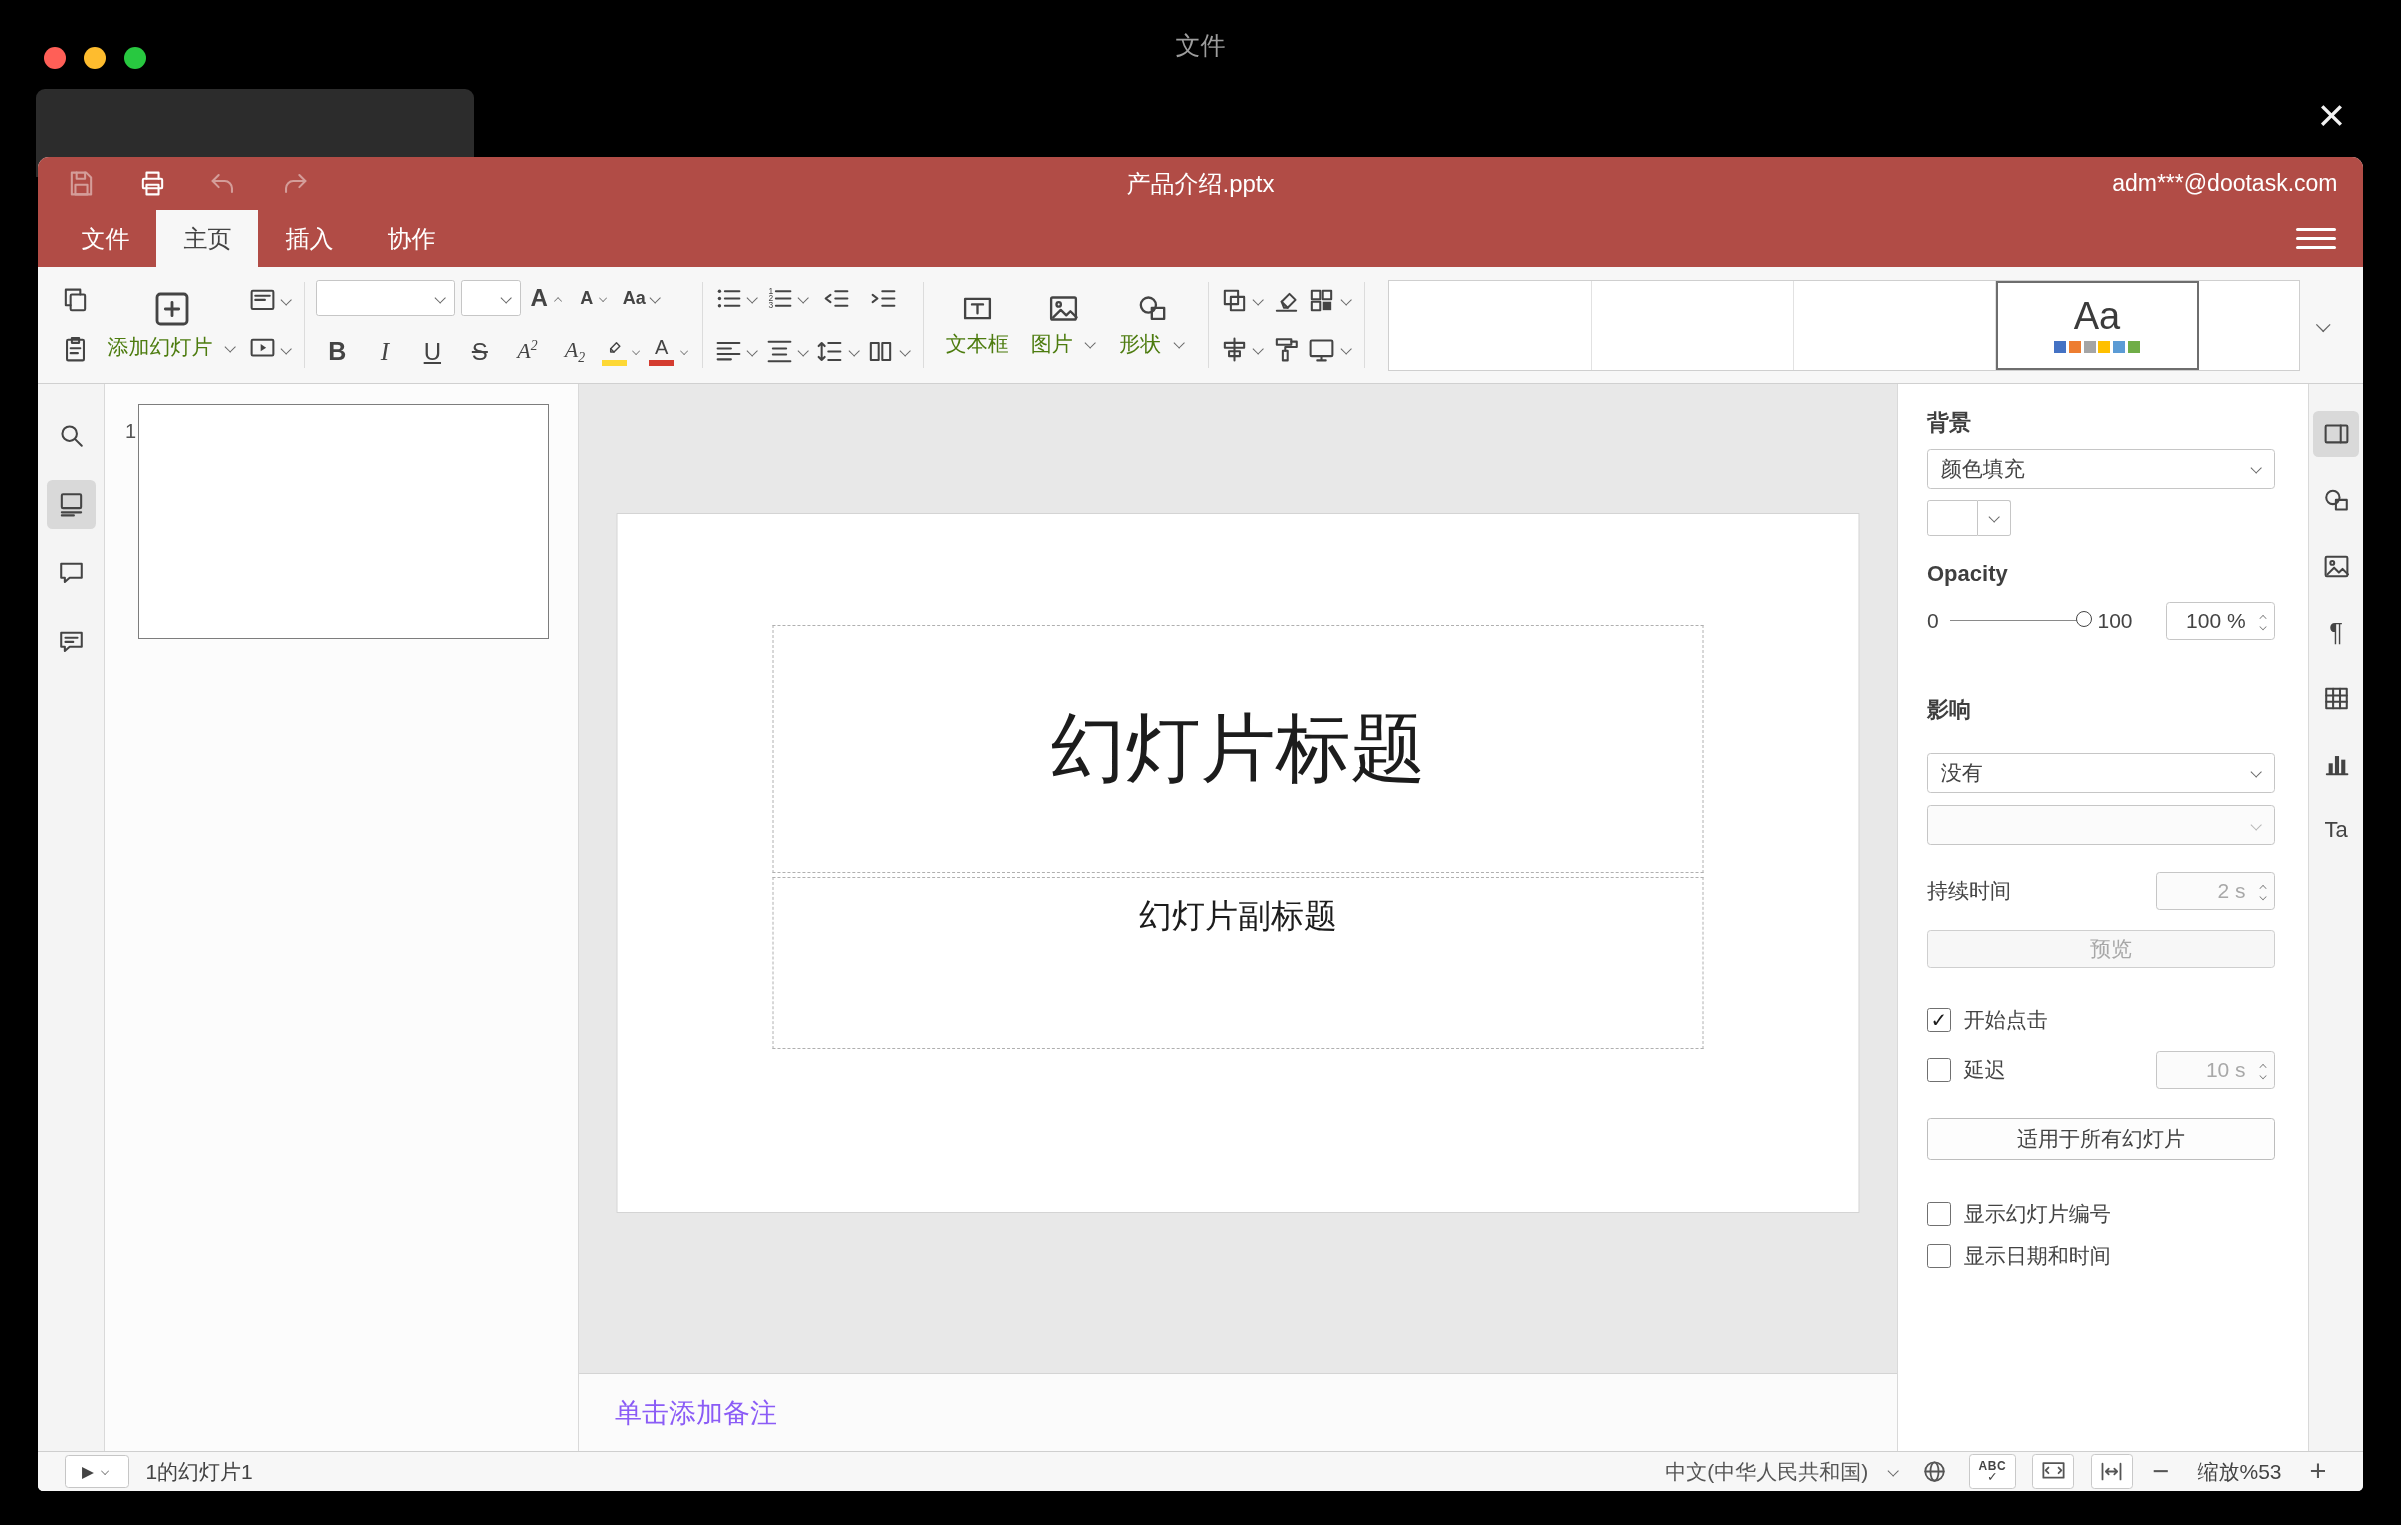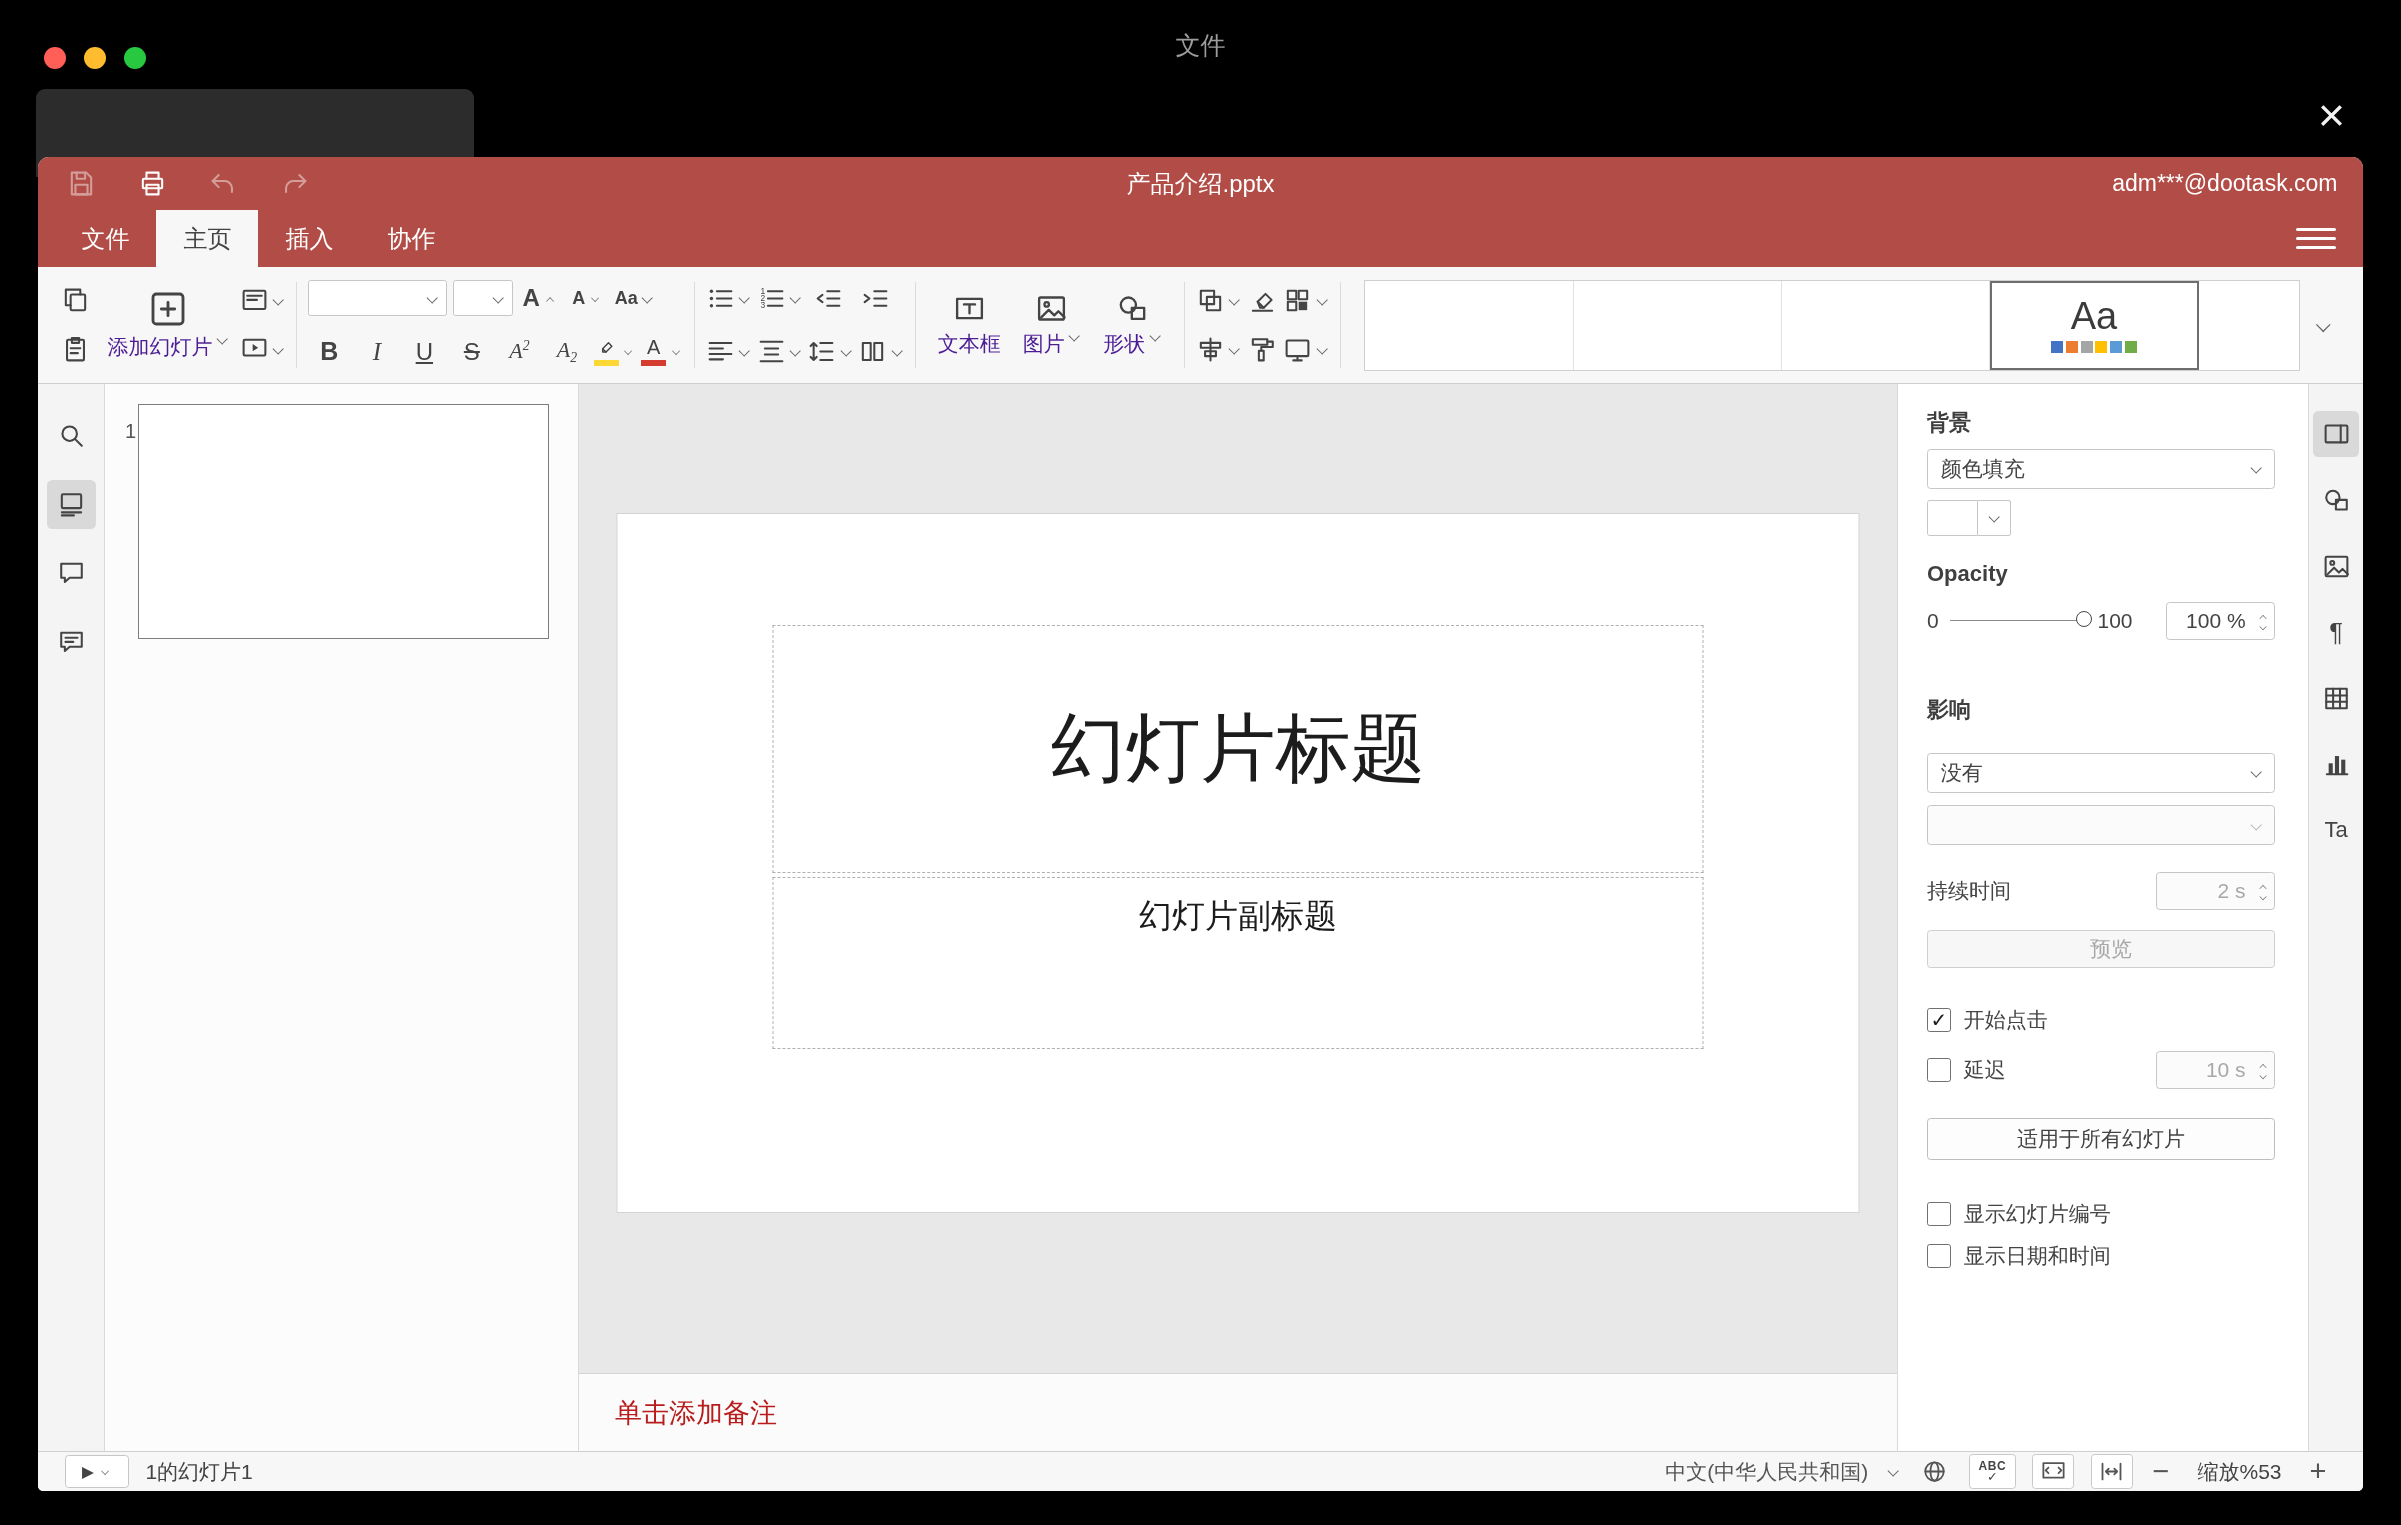--- a/index.html
+++ b/index.html
@@ -33,21 +33,21 @@
   .burger span { display:block; height:2.7px; background:#fff; border-radius:1.8px; }
 
   
   .toolbar { height:117px; background:#f7f7f7; border-bottom:0.9px solid #d0d0d0; display:flex; align-items:stretch; padding:0 16.4px; flex:0 0 auto; }
   .tcol { display:flex; flex-direction:column; justify-content:center; gap:7.3px; }
   .trow { display:flex; align-items:center; gap:5.5px; height:46px; }
   .ib { min-width:42px; height:42px; display:flex; align-items:center; justify-content:center; gap:2.7px; border-radius:3.6px; color:#444; cursor:pointer; }
   .ic { width:29px; height:29px; fill:none; stroke:#444; stroke-width:1.7; stroke-linecap:round; stroke-linejoin:round; }
   .ic text { stroke:none; fill:#444; font-size:7px; }
   .tall { display:flex; flex-direction:column; align-items:center; justify-content:center; gap:4.6px; padding:0 11px; cursor:pointer; color:#444; }
-  .tlabel { font-size:21px; color:#4c1d95; display:flex; align-items:flex-start; gap:3px; white-space:nowrap; }
+  .tlabel { font-size:21px; color:#4d7c0f; display:flex; align-items:center; gap:11px; white-space:nowrap; }
   .sep { width:0.9px; background:#dcdcdc; margin:14.6px 11px; }
   .chv { display:inline-block; width:13.7px; height:12.8px; position:relative; flex:0 0 auto; }
   .chv::before { content:""; position:absolute; left:2.7px; top:1.8px; width:7.3px; height:7.3px; border-right:1.8px solid #666; border-bottom:1.8px solid #666; transform:rotate(45deg); }
   .chv.up::before { transform:rotate(-135deg); top:5.5px; }
   .chv.small { transform:scale(.7); }
   .combo { height:36px; border:0.9px solid #c6c6c6; border-radius:2.7px; background:#fff; display:flex; align-items:center; padding:0 7.3px; }
   .combo input { border:0; outline:none; width:100%; font-size:21px; color:#444; background:transparent; }
   .combo.font { width:139px; }
   .combo.size { width:60px; }
   .gB { font-weight:bold; font-size:25px; }
@@ -81,21 +81,21 @@
   .thumb { position:absolute; left:33px; top:20px; width:411px; height:235px; background:#fff; border:1.8px solid #7d7d7d; cursor:pointer; }
 
   .canvas-col { flex:1; display:flex; flex-direction:column; min-width:0; }
   .canvas { flex:1; background:#e8e8e8; position:relative; overflow:hidden; }
   .slide { position:absolute; left:50%; transform:translateX(-50%); top:130px; width:1241px; height:698px; background:#fff; box-shadow:0 0 0 0.9px #d2d2d2; }
   .ph { position:absolute; left:155px; width:931px; border:1.8px dashed #b0b0b0; }
   .ph.title { top:111px; height:248px; display:flex; align-items:center; justify-content:center; }
   .ph.sub { top:363px; height:172px; display:flex; justify-content:center; align-items:flex-start; padding-top:16.4px; }
   .ph-title-text { font-size:75px; color:#1c1c1c; }
   .ph-sub-text { font-size:33px; color:#1c1c1c; }
-  .notes { height:78px; background:#fbfbfb; border-top:0.9px solid #d4d4d4; display:flex; align-items:center; padding-left:36px; font-size:27px; color:#b91c1c; }
+  .notes { height:78px; background:#fbfbfb; border-top:0.9px solid #d4d4d4; display:flex; align-items:center; padding-left:36px; font-size:27px; color:#8b5cf6; }
 
   
   .rpanel { width:411px; background:#fff; border-left:0.9px solid #d9d9d9; padding:18px 33px 0 29px; font-size:21px; color:#444; display:flex; flex-direction:column; overflow:hidden; }
   .plabel { font-weight:bold; font-size:22px; color:#3f3f3f; }
   .ddl { height:40px; border:0.9px solid #c6c6c6; border-radius:3.6px; background:#fff; display:flex; align-items:center; padding:0 11px 0 12.8px; cursor:pointer; }
   .ddl .txt { flex:1; font-size:21px; color:#444; }
   .ddl.dis { background:#fbfbfb; }
   .ddl.dis .chv::before { border-color:#b5b5b5; }
   .swrow { display:flex; margin-top:11px; }
   .swatch { width:51px; height:36px; border:0.9px solid #c6c6c6; border-radius:2.7px 0 0 2.7px; background:#fff; cursor:pointer; }

